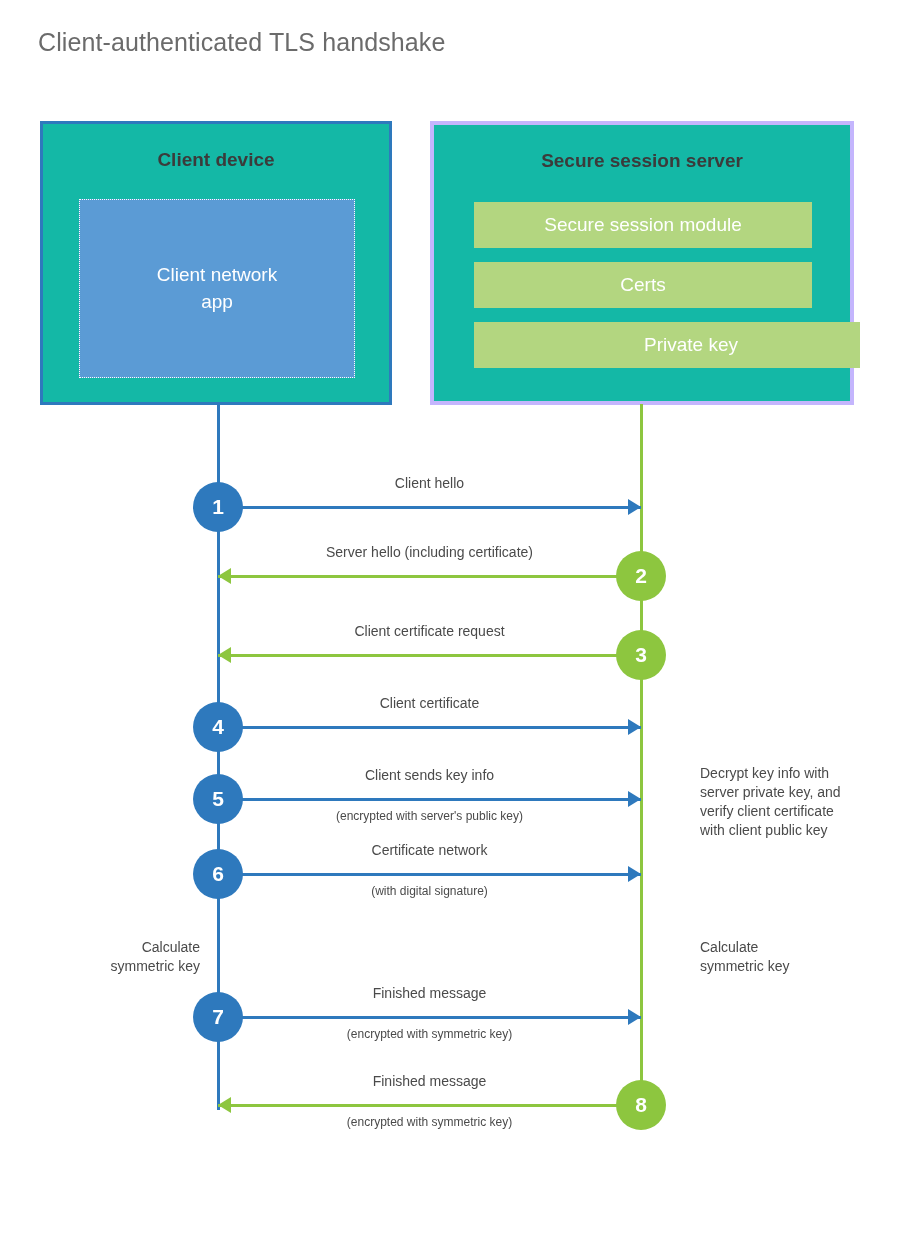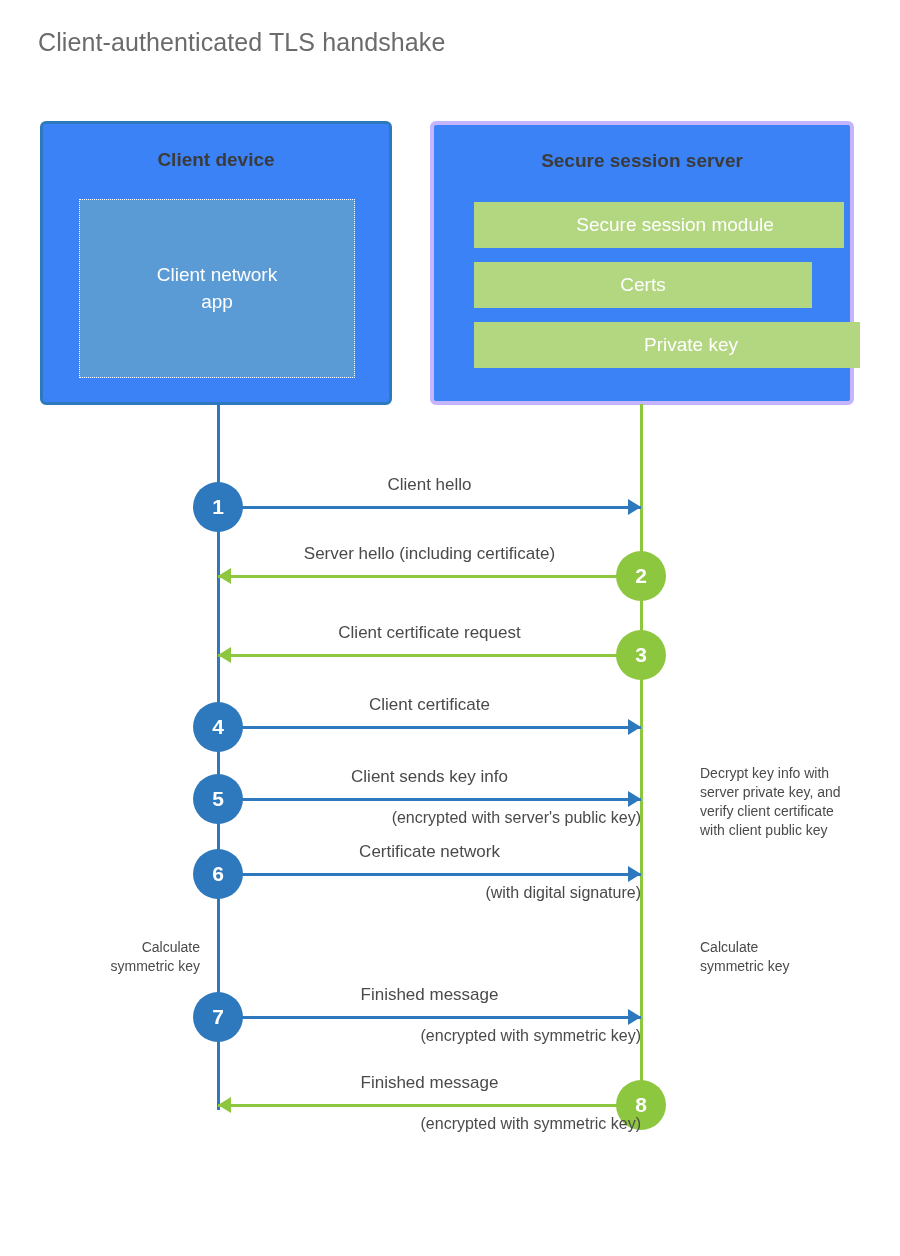--- a/index.html
+++ b/index.html
@@ -21,23 +21,22 @@
     font-size: 25px;
     font-weight: 400;
     color: #6b6b6b;
     letter-spacing: 0.1px;
     white-space: nowrap;
   }
 
   
   .party-box {
     position: absolute;
-    background: #3b82f6;
+    background: #14b8a6;
     box-sizing: border-box;
-    border-radius: 6px;
   }
   #client-box {
     left: 40px;  top: 121px;
     width: 352px; height: 284px;
     border: 3px solid #2e79bd;
   }
   #server-box {
     left: 430px; top: 121px;
     width: 424px; height: 284px;
     border: 4px solid #c4b5fd;
@@ -75,21 +74,21 @@
     width: 338px;
     height: 46px;
     background: #b3d680;
     display: flex;
     align-items: center;
     justify-content: center;
     color: #ffffff;
     font-size: 19px;
     font-weight: 400;
   }
-  .server-bar.b0 { top: 77px; padding-left: 32px; }
+  .server-bar.b0 { top: 77px; }
   .server-bar.b1 { top: 137px; }
   .server-bar.b2 { top: 197px; padding-left: 48px; }
 
   
   .lifeline {
     position: absolute;
     width: 3px;
   }
   #client-lifeline {
     left: 217px; top: 404px; height: 706px;
@@ -133,29 +132,29 @@
     color: #ffffff;
     font-size: 21px;
     font-weight: bold;
   }
   .step-circle.blue  { background: #2e79bd; }
   .step-circle.green { background: #8dc63f; }
 
   .msg-label {
     position: absolute;
     text-align: center;
-    font-size: 17px;
+    font-size: 14px;
     color: #4a4a4a;
     white-space: nowrap;
     font-weight: 400;
   }
   .msg-sublabel {
     position: absolute;
-    text-align: right;
-    font-size: 16px;
+    text-align: center;
+    font-size: 12px;
     color: #4a4a4a;
     white-space: nowrap;
     font-weight: 400;
   }
 
   
   .side-note {
     position: absolute;
     font-size: 14px;
     line-height: 1.35;

